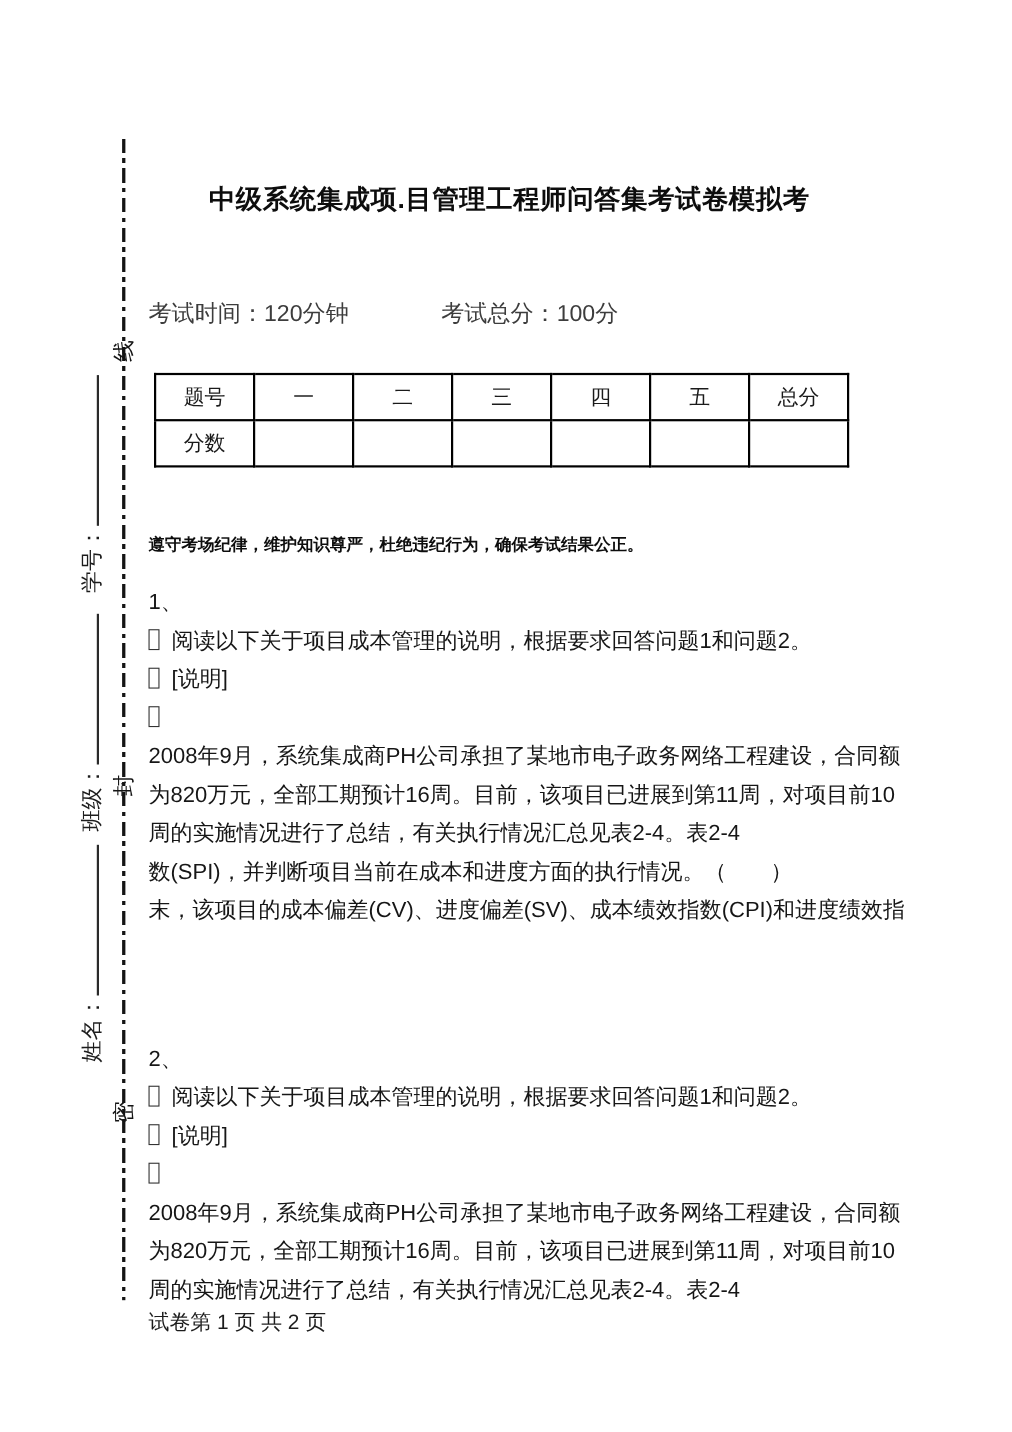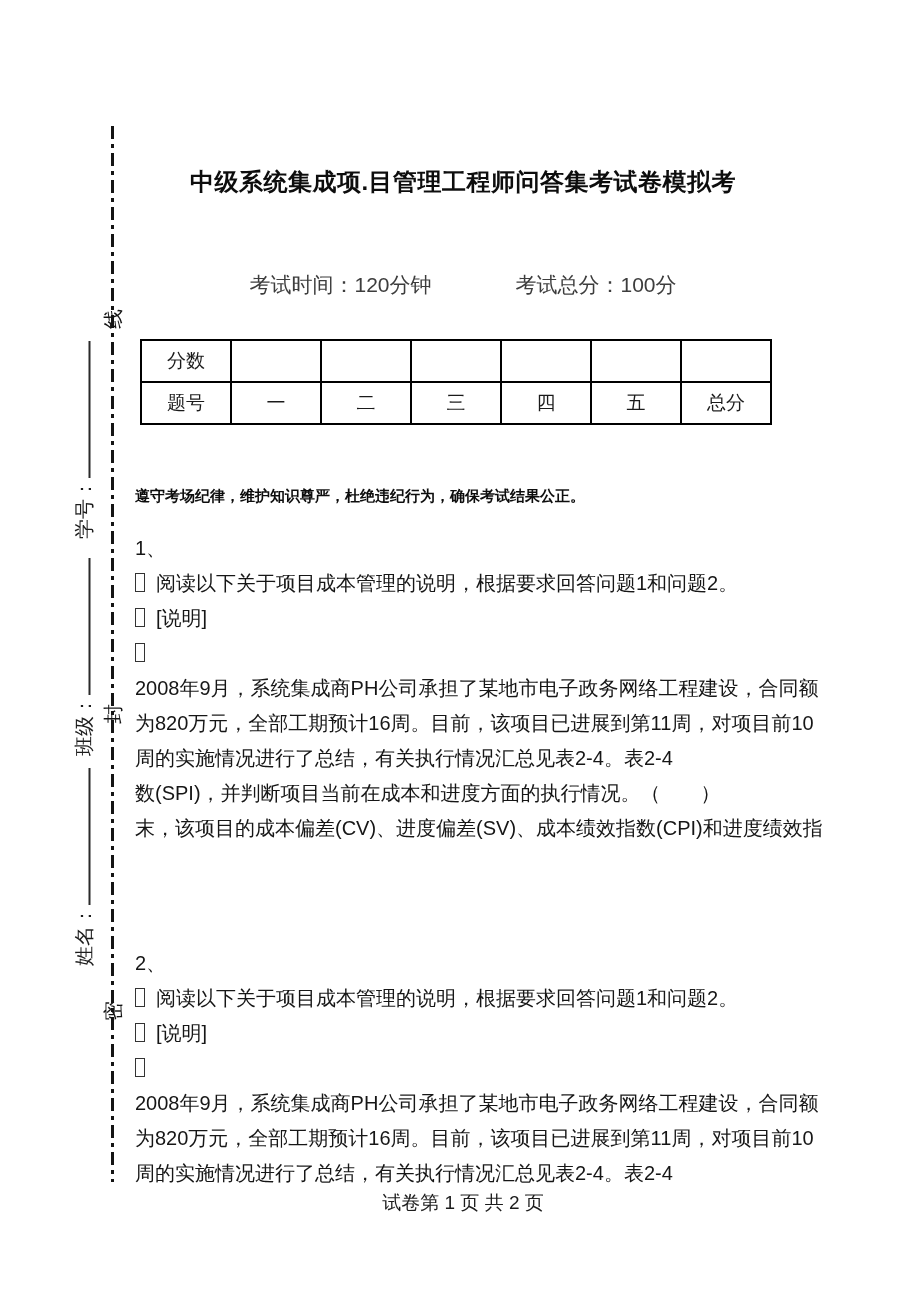--- a/index.html
+++ b/index.html
@@ -45,21 +45,21 @@
   
   .content { position: absolute; left: 135px; top: 0; width: 656px; height: 1302px; }
 
   .title {
     position: absolute; top: 150px; left: 0; width: 100%;
     text-align: center; font-weight: bold; font-size: 24px; line-height: 63px;
     color: #0d0d0d; letter-spacing: 0.5px;
   }
   .info-row {
     position: absolute; top: 271px; left: 0; width: 100%;
-    display: flex; justify-content: center; gap: 84px;
+    display: flex; gap: 84px;
     font-size: 21px; color: #3d3d3d;
   }
 
   table.score-table {
     position: absolute; top: 339px; left: 5px;
     border-collapse: collapse; table-layout: fixed;
   }
   table.score-table td {
     border: 2px solid #000; width: 88px; height: 40px;
     text-align: center; vertical-align: middle;
@@ -76,21 +76,21 @@
   .q2 { top: 946px; }
   .qline { font-size: 20px; line-height: 35px; color: #161616; white-space: nowrap; }
   .tofu {
     display: inline-block; width: 10px; height: 19px;
     border: 1.5px solid #333; box-sizing: border-box;
     margin-right: 11px; vertical-align: -2px; background: transparent;
   }
 
   .footer {
     position: absolute; top: 1188px; left: 0; width: 100%;
-    text-align: center; font-size: 19px; color: #1c1c1c; line-height: 30px;
+    text-align: left; font-size: 19px; color: #1c1c1c; line-height: 30px;
   }
 </style>
 </head>
 <body>
 
 <div class="page">
 
   <div class="binding-line"></div>
   <span class="seal-char c0">线</span>
   <span class="seal-char c1">封</span>
@@ -113,36 +113,36 @@
     </div>
 
     <div class="info-row">
       <span>考试时间：120分钟</span>
       <span>考试总分：100分</span>
     </div>
 
     <table class="score-table">
       <tbody>
           <tr>
+        <td>题号</td>
+        <td>一</td>
+        <td>二</td>
+        <td>三</td>
+        <td>四</td>
+        <td>五</td>
+        <td>总分</td>
+      </tr>
+      <tr>
         <td>分数</td>
         <td></td>
         <td></td>
         <td></td>
         <td></td>
         <td></td>
         <td></td>
-      </tr>
-      <tr>
-        <td>题号</td>
-        <td>一</td>
-        <td>二</td>
-        <td>三</td>
-        <td>四</td>
-        <td>五</td>
-        <td>总分</td>
       </tr>
     </tbody>
       </table>
 
     <div class="notice">遵守考场纪律，维护知识尊严，杜绝违纪行为，确保考试结果公正。</div>
 
     <div class="question-block q1">
       <div class="qline">1、</div>
       <div class="qline">
         <span class="tofu"></span><span>阅读以下关于项目成本管理的说明，根据要求回答问题1和问题2。</span>

